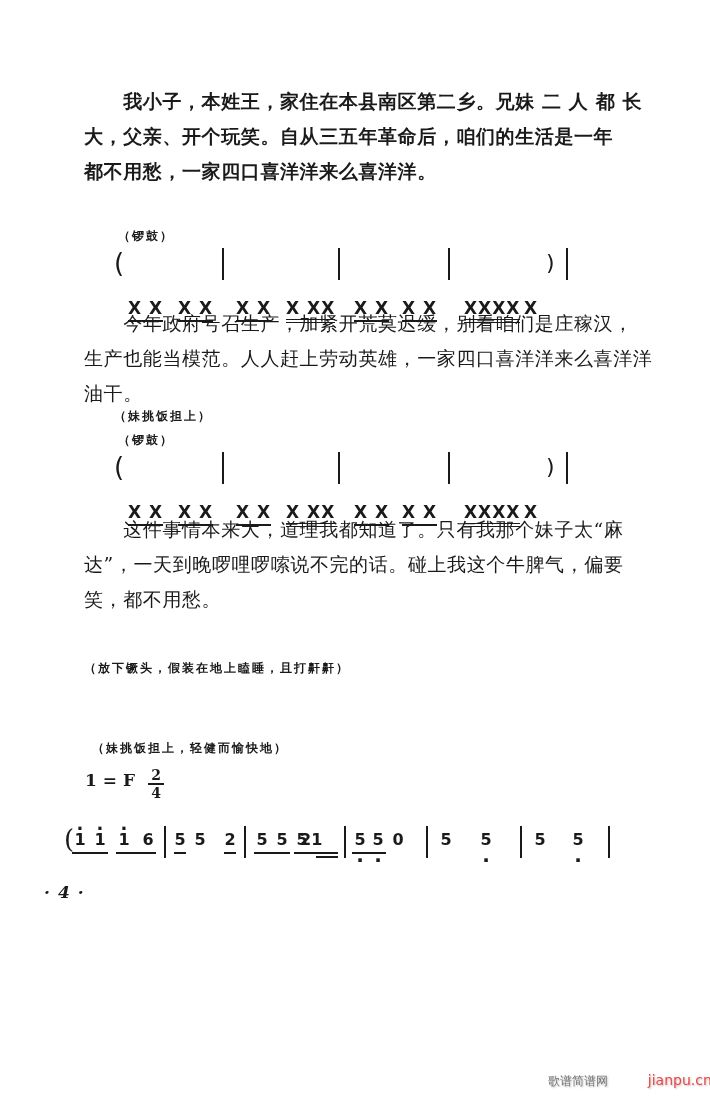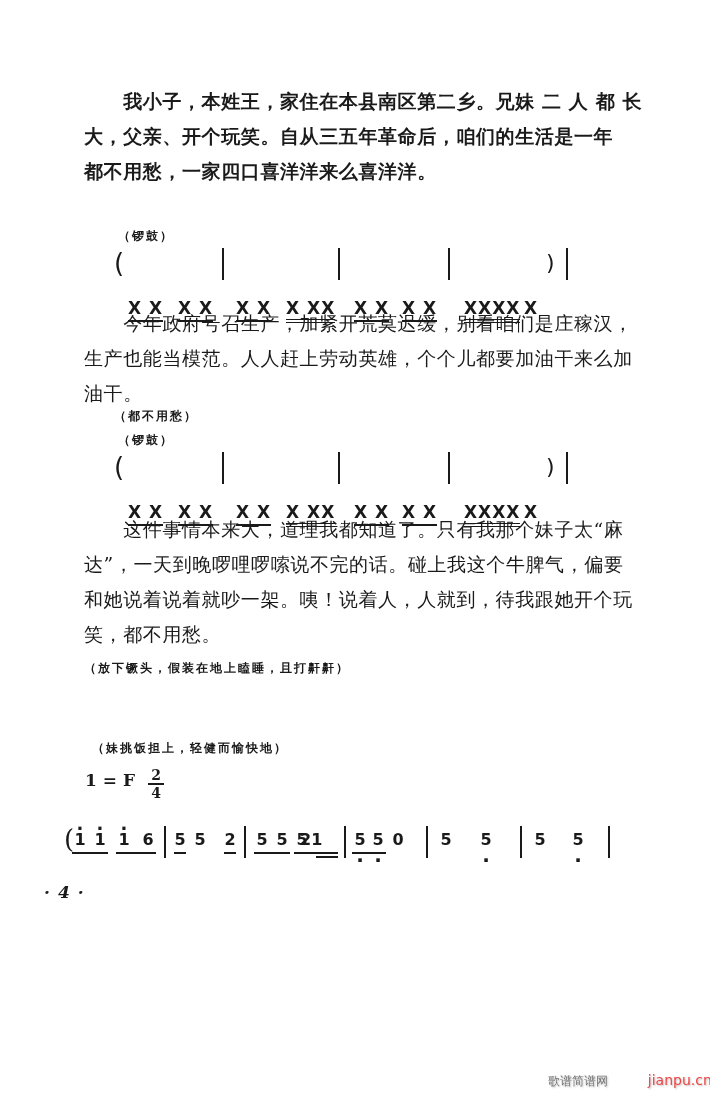--- a/index.html
+++ b/index.html
@@ -75,25 +75,25 @@
     <span class="grp u1" style="left:288px;">X X</span>
     <span class="bar" style="left:334px;"></span>
     <span class="grp u2" style="left:350px;">XXXX</span>
     <span class="grp" style="left:410px;">X</span>
     <span class="paren-close" style="left:432px;">)</span>
     <span class="bar" style="left:452px;"></span>
   </div>
 
   <div class="para" style="top:306px;">
     <span class="line">　　今年政府号召生产，加紧开荒莫迟缓，别看咱们是庄稼汉，</span>
-    <span class="line">生产也能当模范。人人赶上劳动英雄，个个儿都要加油干来么加</span>
+    <span class="line">生产也能当模范。人人赶上劳动英雄，一家四口喜洋洋来么喜洋洋</span>
     <span class="line">油干。</span>
   </div>
 
-  <div class="stage" style="left:114px; top:408px;">（都不用愁）</div>
+  <div class="stage" style="left:114px; top:408px;">（妹挑饭担上）</div>
   <div class="stage" style="left:118px; top:432px;">（锣鼓）</div>
 
   <div class="rhythm" style="top:456px;">
     <span class="paren-open" style="left:0;">(</span>
     <span class="grp u1" style="left:14px;">X X</span>
     <span class="grp u1" style="left:64px;">X X</span>
     <span class="bar" style="left:108px;"></span>
     <span class="grp u1" style="left:122px;">X X</span>
     <span class="grp u2" style="left:172px;">X XX</span>
     <span class="bar" style="left:224px;"></span>
@@ -102,21 +102,20 @@
     <span class="bar" style="left:334px;"></span>
     <span class="grp u2" style="left:350px;">XXXX</span>
     <span class="grp" style="left:410px;">X</span>
     <span class="paren-close" style="left:432px;">)</span>
     <span class="bar" style="left:452px;"></span>
   </div>
 
   <div class="para" style="top:512px;">
     <span class="line">　　这件事情本来大，道理我都知道了。只有我那个妹子太“麻</span>
     <span class="line">达”，一天到晚啰哩啰嗦说不完的话。碰上我这个牛脾气，偏要</span>
-    <span class="line">和她说着说着就吵一架。咦！说着人，人就到，待我跟她开个玩</span>
     <span class="line">笑，都不用愁。</span>
   </div>
 
   <div class="stage" style="left:84px; top:660px;">（放下镢头，假装在地上瞌睡，且打鼾鼾）</div>
 
   <div class="stage" style="left:92px; top:740px;">（妹挑饭担上，轻健而愉快地）</div>
 
   <div class="key">1 = F</div>
   <div class="frac">
     <span class="num">2</span>

